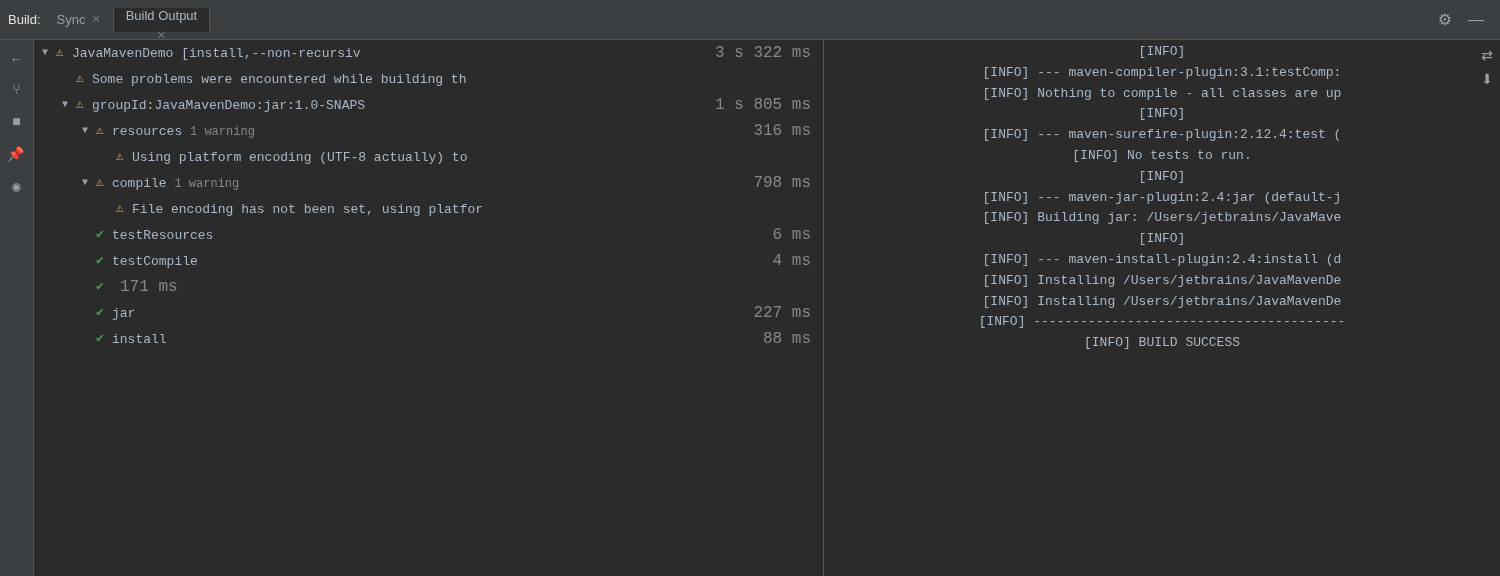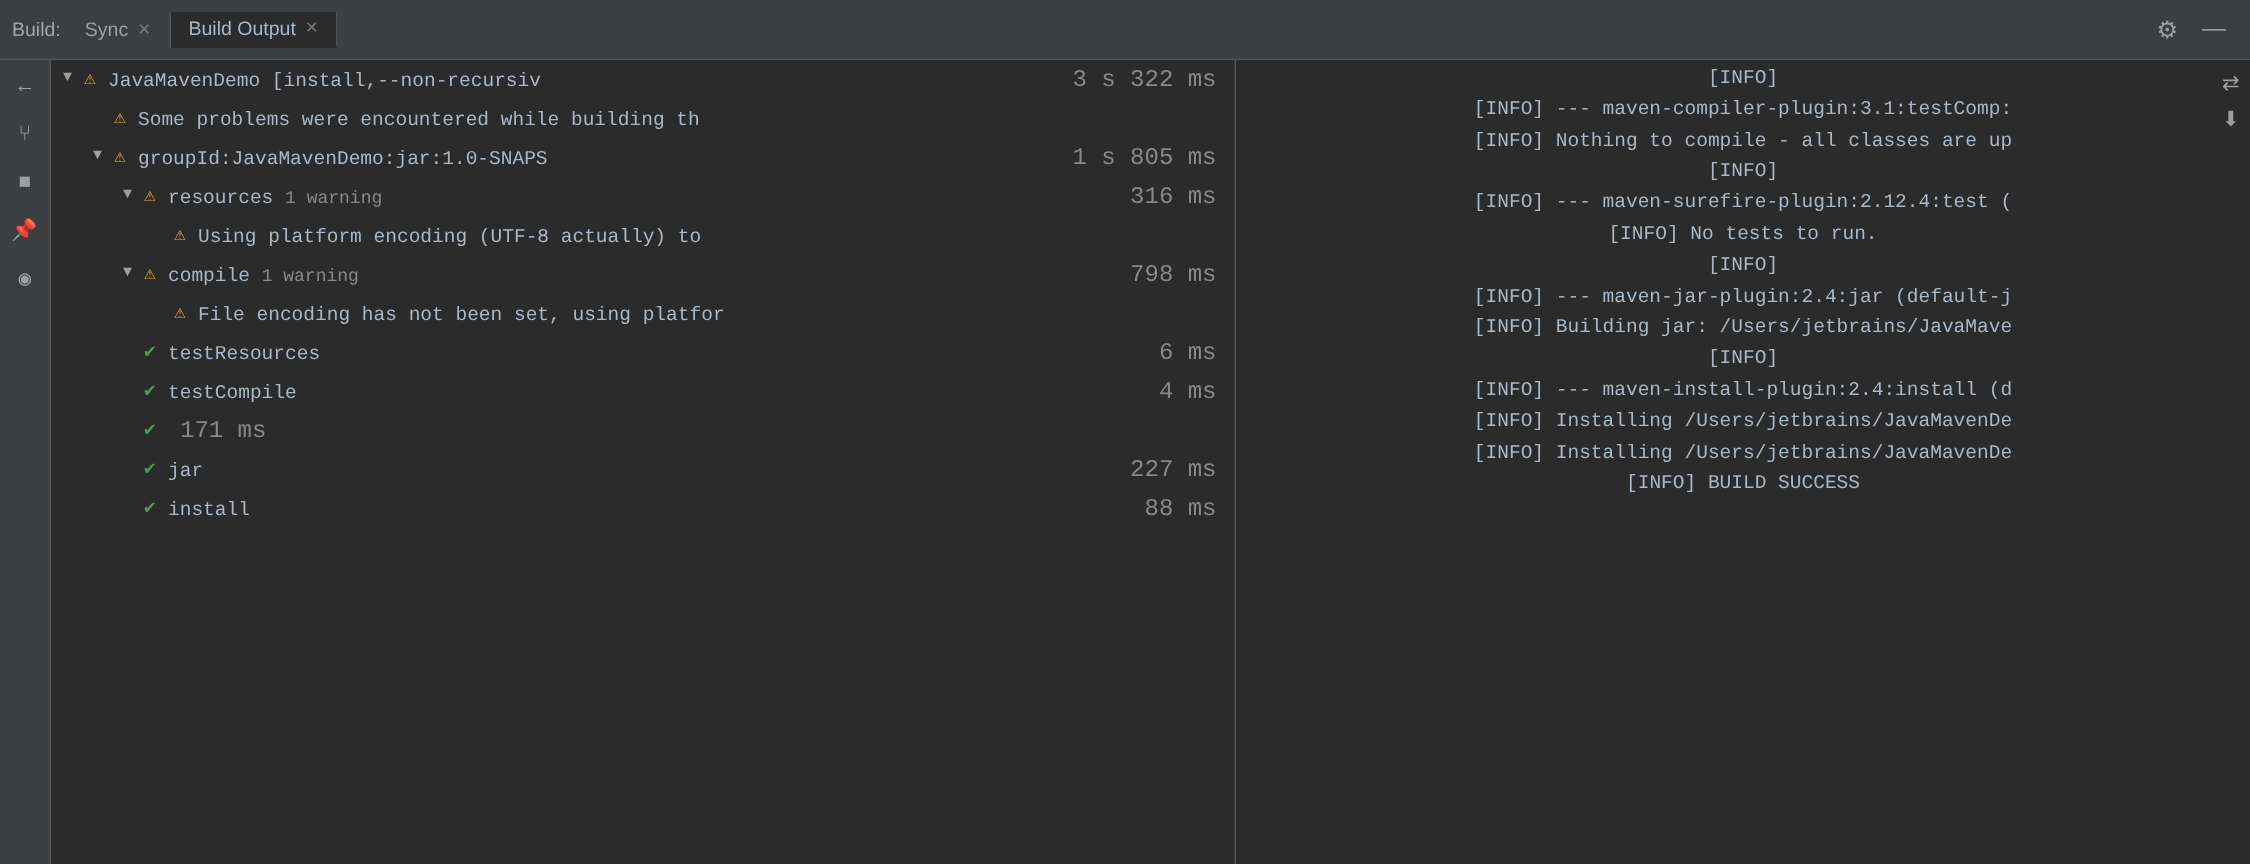--- a/index.html
+++ b/index.html
@@ -20,21 +20,21 @@
       display: flex;
       align-items: center;
       background: #3c3f41;
       border-bottom: 1px solid #555;
       height: 40px;
       flex-shrink: 0;
       padding-left: 8px;
       gap: 0;
     }
     .tab-label-prefix {
-      color: #a3a3a3;
+      color: #e5e5e5;
       font-family: sans-serif;
       font-size: 13px;
       padding-right: 4px;
     }
     .tab {
       display: flex;
       align-items: center;
       padding: 0 12px;
       height: 24px;
       cursor: pointer;
@@ -42,20 +42,21 @@
       font-size: 13px;
       color: #9c9fa1;
       border-right: 1px solid #555;
       gap: 6px;
       position: relative;
     }
     .tab.active {
       background: #2b2b2b;
       color: #a9b7c6;
       border-bottom: 2px solid #2b2b2b;
+      flex-direction: column;
     }
     .tab .close-icon {
       font-size: 11px;
       color: #777;
       cursor: pointer;
     }
     .tab-spacer { flex: 1; }
     .tab-actions {
       display: flex;
       align-items: center;
@@ -357,20 +358,21 @@
     <div class="log-line info">[INFO]</div>
     <div class="log-line info">[INFO]  --- maven-surefire-plugin:2.12.4:test (</div>
     <div class="log-line info">[INFO]  No tests to run.</div>
     <div class="log-line info">[INFO]</div>
     <div class="log-line info">[INFO]  --- maven-jar-plugin:2.4:jar (default-j</div>
     <div class="log-line info">[INFO]  Building jar: /Users/jetbrains/JavaMave</div>
     <div class="log-line info">[INFO]</div>
     <div class="log-line info">[INFO]  --- maven-install-plugin:2.4:install (d</div>
     <div class="log-line info">[INFO]  Installing /Users/jetbrains/JavaMavenDe</div>
     <div class="log-line info">[INFO]  Installing /Users/jetbrains/JavaMavenDe</div>
+    <div class="log-line info">[INFO]  ----------------------------------------</div>
     <div class="log-line success">[INFO]  BUILD SUCCESS</div>
 
     <div class="log-actions">
       <button class="log-action-btn" title="Soft-wrap lines">⇄</button>
       <button class="log-action-btn" title="Scroll to end">⬇</button>
     </div>
   </div>
 </div>
 
 </body></html>

